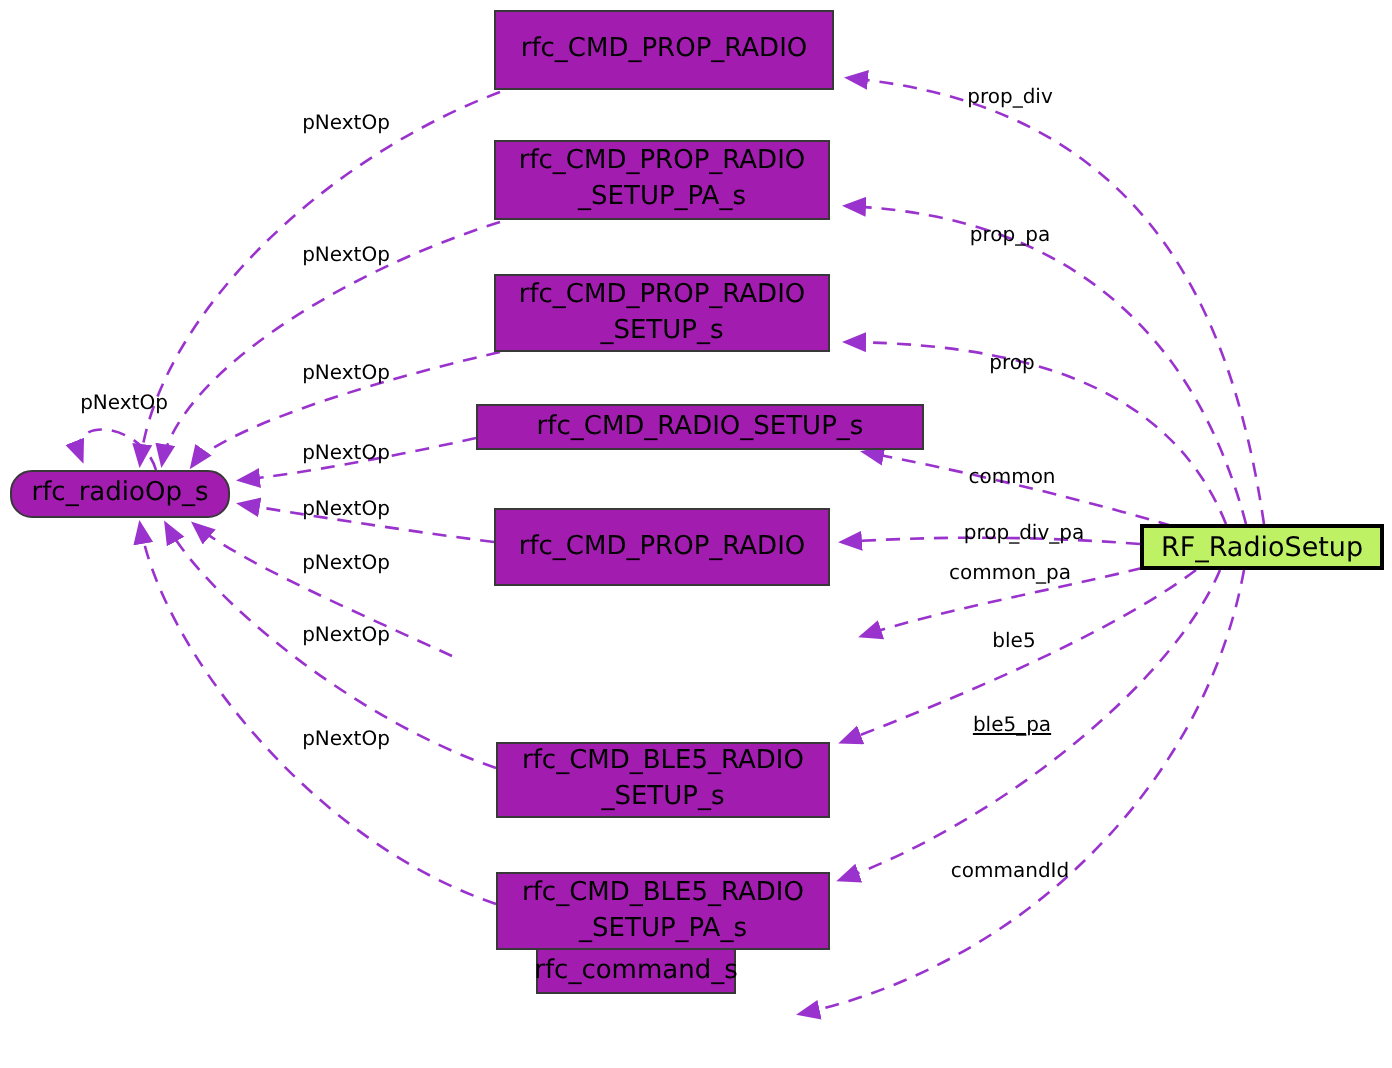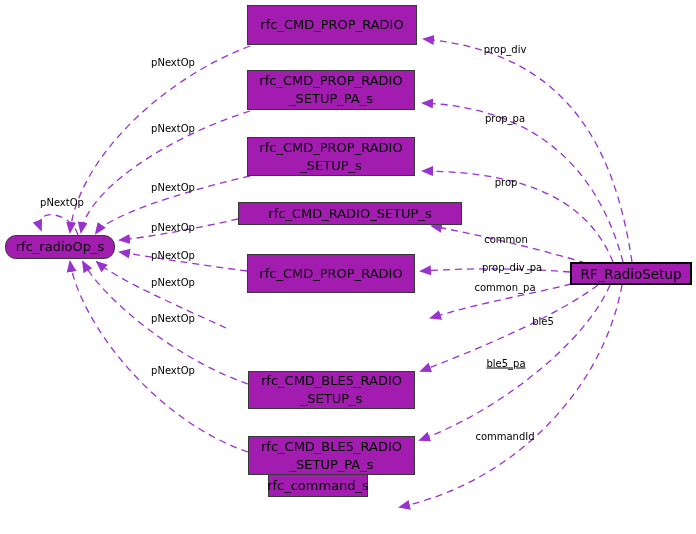--- a/index.html
+++ b/index.html
@@ -8,21 +8,21 @@
     font-family:"DejaVu Sans","Liberation Sans",sans-serif;overflow:hidden;
   }
   .stage svg{position:absolute;left:0;top:0;width:696px;height:534px;}
   .node{
     position:absolute;box-sizing:border-box;display:flex;flex-direction:column;
     align-items:center;justify-content:center;background:#a21caf;
     border:1.4px solid #383838;color:#000;font-size:13px;line-height:18px;
     text-align:center;white-space:nowrap;cursor:pointer;
   }
   .node.root{
-    background:#a21caf;border:2px solid #000000;cursor:default;font-size:13.5px;
+    background:#bef264;border:2px solid #000000;cursor:default;font-size:13.5px;
   }
   .edge-label{
     position:absolute;transform:translate(-50%,-50%);color:#000;
     font-size:10px;white-space:nowrap;pointer-events:none;
   }
 </style>
 </head>
 <body>
 
 <div class="stage">
@@ -52,21 +52,21 @@
         <path d="M248,452 C154,420 80,322 70,262" marker-end="url(#arrow)"></path>
         <path d="M78,235 C71,211 32,207 41,230" marker-end="url(#arrow)"></path>
       </g>
   </svg>
 <div class="edge-label" style="left: 505px; top: 49px;">prop_div</div>
     <div class="edge-label" style="left: 505px; top: 118px;">prop_pa</div>
     <div class="edge-label" style="left: 506px; top: 182px;">prop</div>
     <div class="edge-label" style="left: 506px; top: 239px;">common</div>
     <div class="edge-label" style="left: 512px; top: 267px;">prop_div_pa</div>
     <div class="edge-label" style="left: 505px; top: 287px;">common_pa</div>
-    <div class="edge-label" style="left: 507px; top: 321px; margin-left: 36px;">ble5</div>
+    <div class="edge-label" style="left: 507px; top: 321px;">ble5</div>
     <div class="edge-label" style="left: 506px; top: 363px; text-decoration: underline;">ble5_pa</div>
     <div class="edge-label" style="left: 505px; top: 436px;">commandId</div>
     <div class="edge-label" style="left: 173px; top: 62px;">pNextOp</div>
     <div class="edge-label" style="left: 173px; top: 128px;">pNextOp</div>
     <div class="edge-label" style="left: 173px; top: 187px;">pNextOp</div>
     <div class="edge-label" style="left: 173px; top: 227px;">pNextOp</div>
     <div class="edge-label" style="left: 173px; top: 255px;">pNextOp</div>
     <div class="edge-label" style="left: 173px; top: 282px;">pNextOp</div>
     <div class="edge-label" style="left: 173px; top: 318px;">pNextOp</div>
     <div class="edge-label" style="left: 173px; top: 370px;">pNextOp</div>

